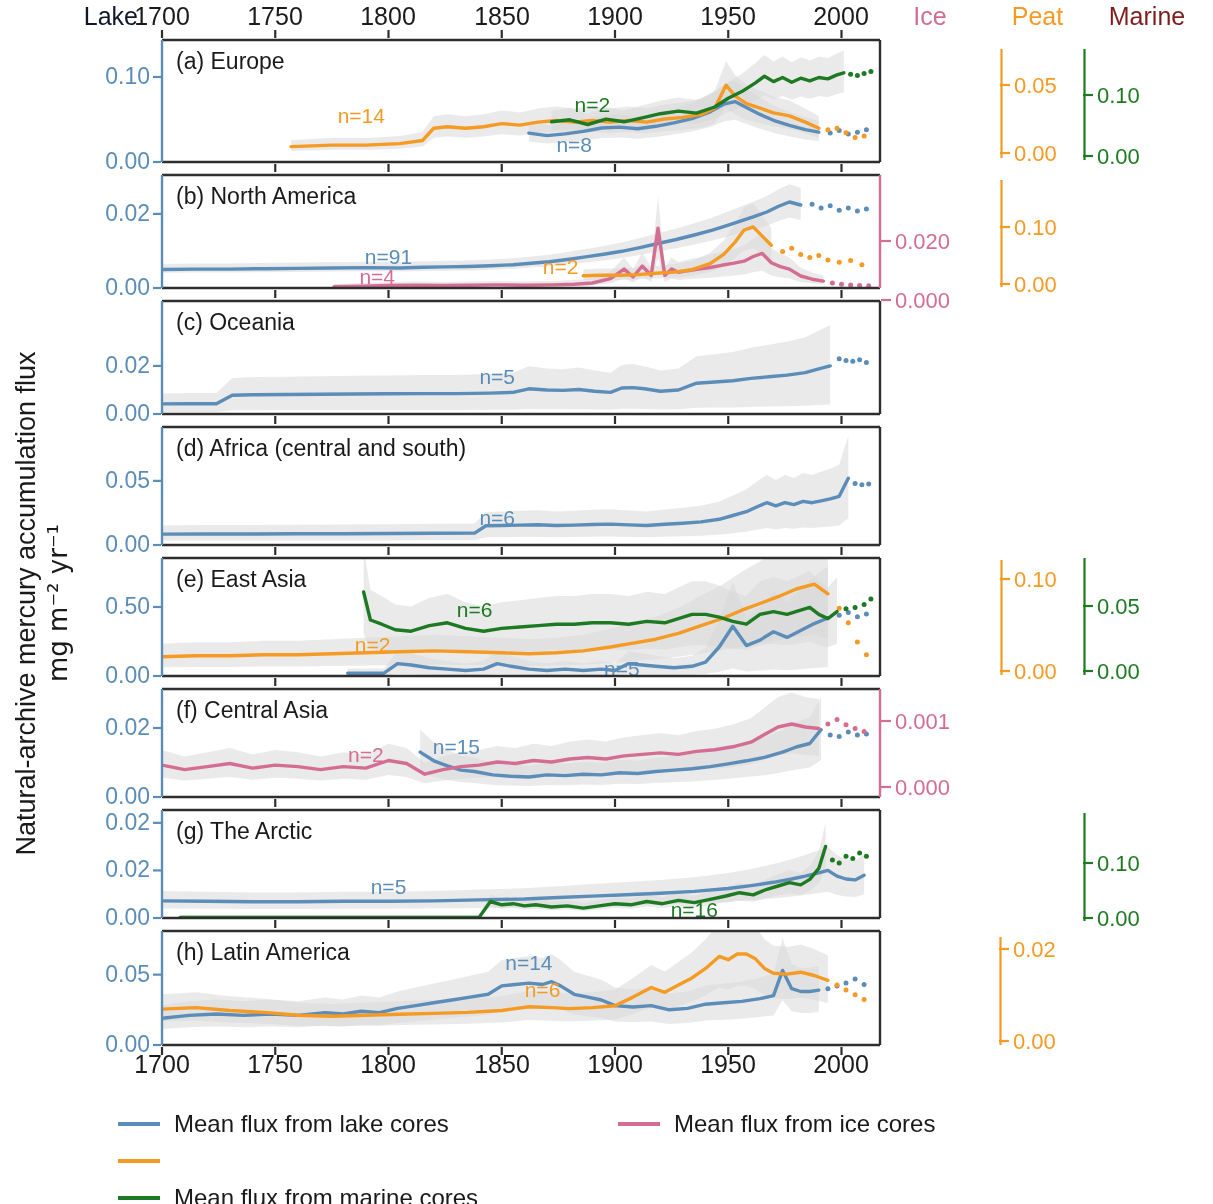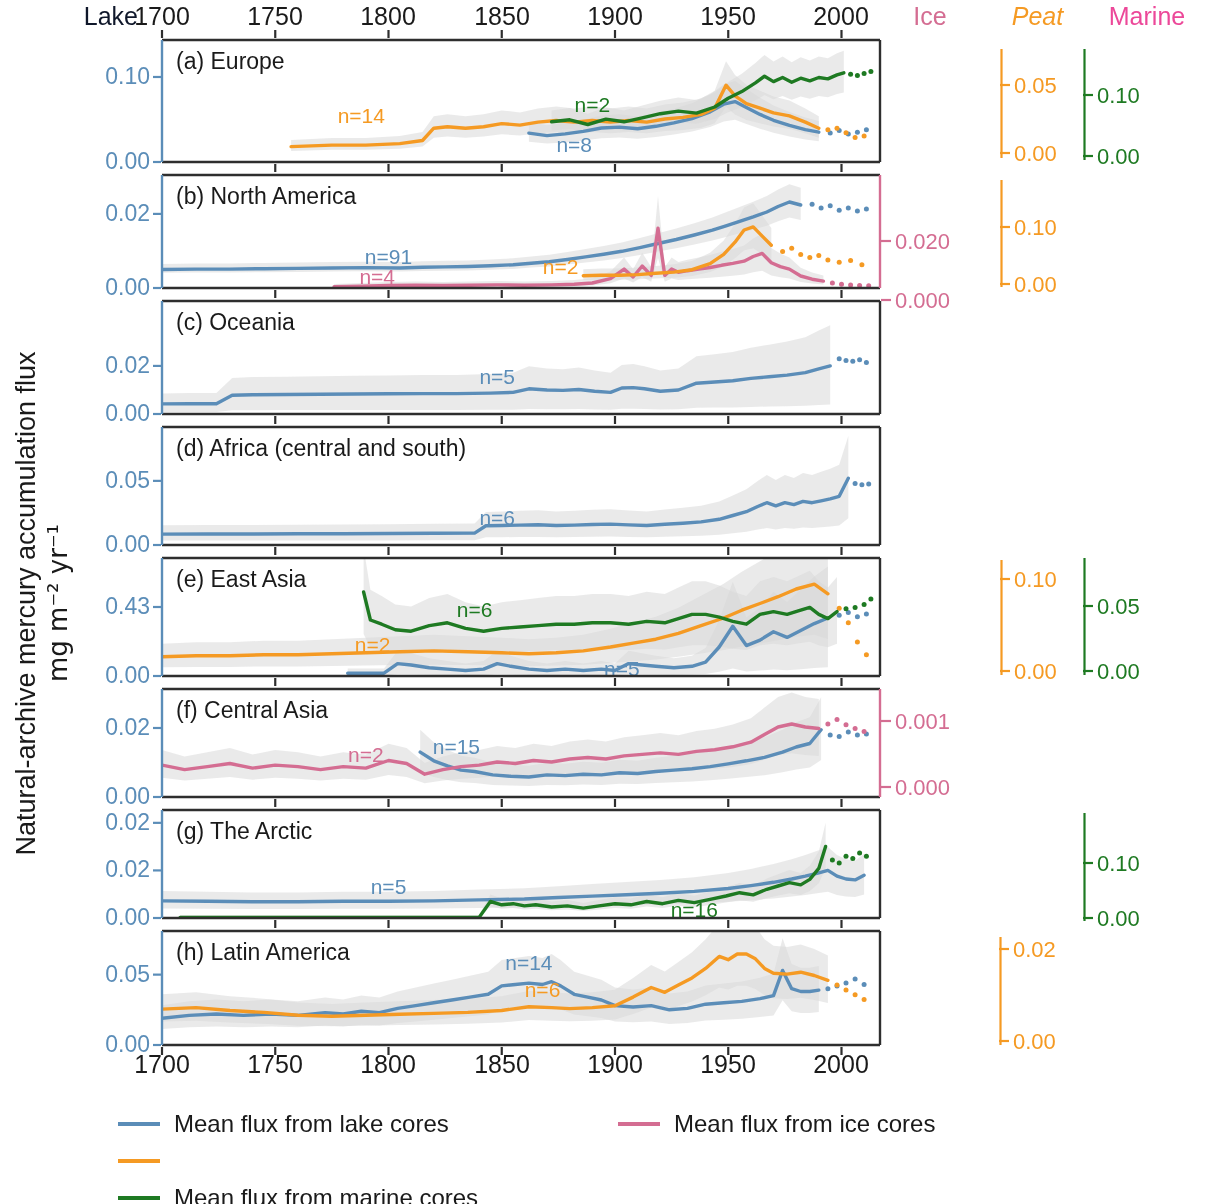--- a/index.html
+++ b/index.html
@@ -22,22 +22,22 @@
 </style>
 </head>
 <body>
 
 <div id="figure">
   <div class="ytitle1">Natural-archive mercury accumulation flux</div>
   <div class="ytitle2">mg m⁻² yr⁻¹</div>
 
   <div class="hdr hdr-lake" style="color: #0f172a;">Lake</div>
   <div class="hdr hdr-ice" style="color: rgb(212, 109, 146);">Ice</div>
-  <div class="hdr hdr-peat" style="color: rgb(245, 154, 35); font-style: italic;">Peat</div>
-  <div class="hdr hdr-marine" style="color: #ec4899;">Marine</div>
+  <div class="hdr hdr-peat" style="color: rgb(245, 154, 35);">Peat</div>
+  <div class="hdr hdr-marine" style="color: #7f1d1d;">Marine</div>
 
   <div id="panels-layer">
       <div style="position: absolute; left: 150px; top: 28px; width: 742px; height: 146px;"><svg viewBox="-12 -12 742 146" width="742" height="146">
           <defs>
             <clipPath id="clipa">
               <rect x="0" y="0" width="718" height="122"></rect>
             </clipPath>
           </defs>
           <g clip-path="url(#clipa)">
             <path d="M366.9,82.0L385.0,85.3L403.2,83.1L421.3,79.8L439.4,75.4L457.5,74.2L475.6,76.5L493.8,73.1L511.9,68.7L530.0,63.2L548.1,54.4L561.7,44.4L573.0,41.1L584.4,48.8L598.0,57.7L611.5,65.4L627.4,72.0L643.3,77.6L656.8,80.9L656.8,101.2L643.3,99.4L627.4,96.4L611.5,92.8L598.0,88.7L584.4,83.9L573.0,79.7L561.7,81.5L548.1,86.9L530.0,91.6L511.9,94.6L493.8,97.0L475.6,98.8L457.5,97.6L439.4,98.2L421.3,100.6L403.2,102.4L385.0,103.6L366.9,101.8Z" fill="#d9d9d9" fill-opacity="0.55"></path>
@@ -405,21 +405,21 @@
         <line x1="1.5" y1="6" x2="1.5" y2="113" stroke="#f59a23" stroke-width="2.2"></line>
         <line x1="0" y1="53" x2="10" y2="53" stroke="#f59a23" stroke-width="2.2"></line>
         <text x="14" y="61" font-size="22" fill="#f59a23">0.10</text>
         <line x1="0" y1="110" x2="10" y2="110" stroke="#f59a23" stroke-width="2.2"></line>
         <text x="14" y="118" font-size="22" fill="#f59a23">0.00</text>
       </svg></div>
     <div style="position: absolute; left: 84px; top: 352px; width: 66px; text-align: right; font-size: 23px; color: rgb(91, 141, 184);">0.02</div>
     <div style="position: absolute; left: 84px; top: 400px; width: 66px; text-align: right; font-size: 23px; color: rgb(91, 141, 184);">0.00</div>
     <div style="position: absolute; left: 84px; top: 467px; width: 66px; text-align: right; font-size: 23px; color: rgb(91, 141, 184);">0.05</div>
     <div style="position: absolute; left: 84px; top: 531px; width: 66px; text-align: right; font-size: 23px; color: rgb(91, 141, 184);">0.00</div>
-    <div style="position: absolute; left: 84px; top: 593px; width: 66px; text-align: right; font-size: 23px; color: rgb(91, 141, 184);">0.43</div>
+    <div style="position: absolute; left: 84px; top: 593px; width: 66px; text-align: right; font-size: 23px; color: rgb(91, 141, 184);">0.50</div>
     <div style="position: absolute; left: 84px; top: 662px; width: 66px; text-align: right; font-size: 23px; color: rgb(91, 141, 184);">0.00</div>
     <div style="position: absolute; left: 1000px; top: 554px; width: 96px; height: 127px;"><svg viewBox="0 0 96 127" width="96" height="127">
         <line x1="1.5" y1="6" x2="1.5" y2="121" stroke="#f59a23" stroke-width="2.2"></line>
         <line x1="0" y1="25" x2="10" y2="25" stroke="#f59a23" stroke-width="2.2"></line>
         <text x="14" y="33" font-size="22" fill="#f59a23">0.10</text>
         <line x1="0" y1="117" x2="10" y2="117" stroke="#f59a23" stroke-width="2.2"></line>
         <text x="14" y="125" font-size="22" fill="#f59a23">0.00</text>
       </svg></div>
     <div style="position: absolute; left: 1083px; top: 552px; width: 96px; height: 129px;"><svg viewBox="0 0 96 129" width="96" height="129">
         <line x1="1.5" y1="6" x2="1.5" y2="123" stroke="#1e7a22" stroke-width="2.2"></line>

